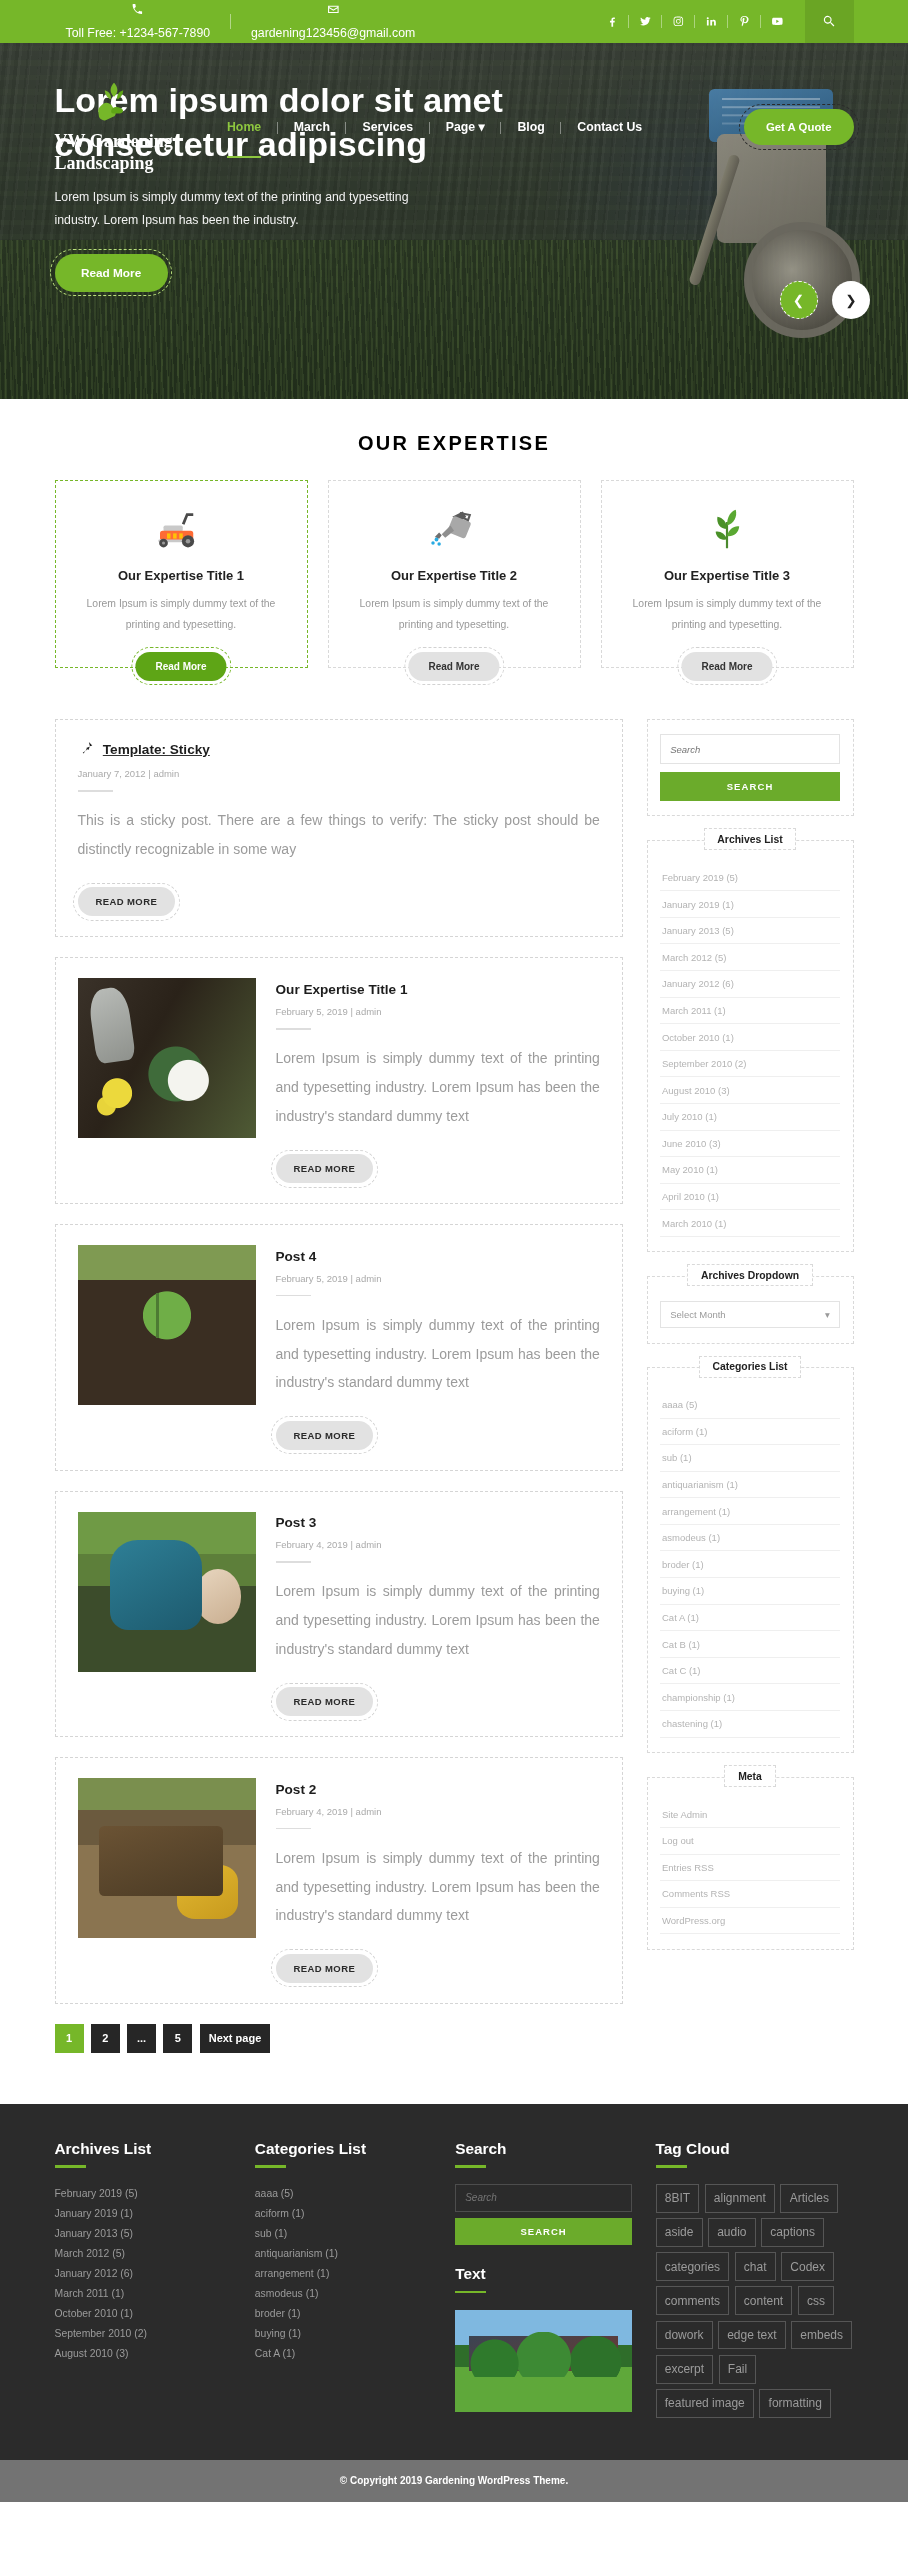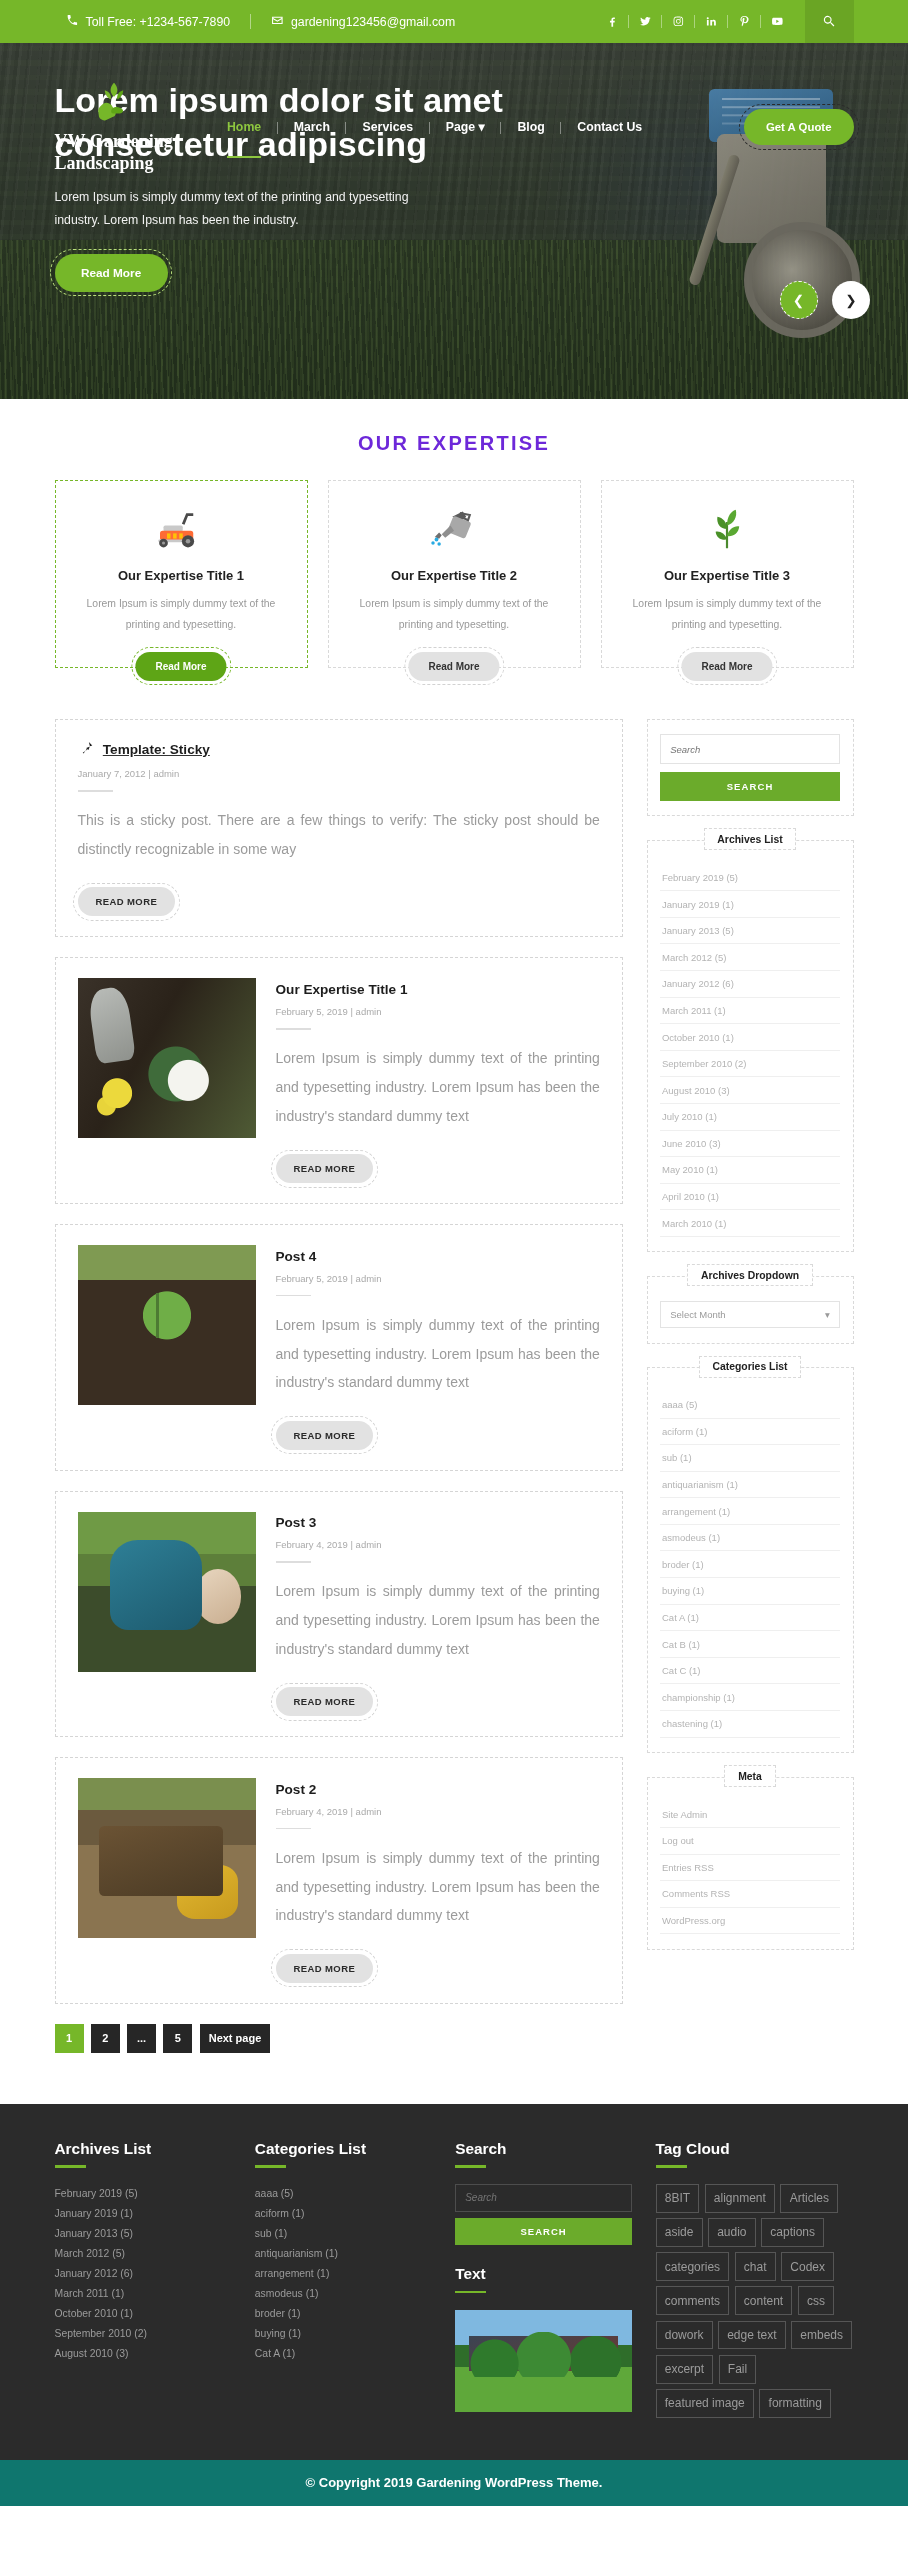--- a/index.html
+++ b/index.html
@@ -18,21 +18,21 @@
     align-items: center;
     position: relative;
   }
   .topbar-inner {
     width: 799px;
     margin: 0 auto;
     display: flex;
     align-items: center;
     height: 43px;
   }
-  .tb-item { display: flex; align-items: center; gap: 7.3px; color: #fff; font-size: 12.3px; }
+  .tb-item { display: flex; align-items: center; gap: 7.3px; color: #fff; font-size: 12.3px; flex-direction: column; }
   .tb-item.phone { margin-left: 11px; }
   .tb-sep { width: 0.9px; height: 14.5px; background: rgba(255,255,255,.45); margin: 0 20px; }
   .tb-item svg { width: 12.7px; height: 12.7px; fill: #fff; }
   .tb-social { margin-left: auto; display: flex; align-items: center; }
   .tb-social a {
     width: 33px; height: 43px; display: flex; align-items: center; justify-content: center;
     position: relative;
   }
   .tb-social a:not(:last-child)::after {
     content: ""; position: absolute; right: 0; top: 14.5px;
@@ -150,21 +150,21 @@
     padding: 11.8px 22px; border-radius: 25.4px; position: relative; cursor: pointer; white-space: nowrap;
   }
   .quote-btn::before {
     content:""; position:absolute; inset:-5.4px; border: 1.8px dashed #2a2a2a; border-radius: 29px;
   }
 
   
   .expertise { background: #fff; padding: 33px 0 25.4px; }
   .section-title {
     text-align: center; font-size: 20px; font-weight: 700; letter-spacing: 2.3px;
-    color: #6d28d9; margin-bottom: 25.4px;
+    color: #000000; margin-bottom: 25.4px;
   }
   .cards { width: 799px; margin: 0 auto; display: flex; gap: 20px; }
   .card {
     flex: 1; border: 1.8px dashed #d9d9d9; padding: 23.6px 20px 31px; text-align: center;
     position: relative; background: #fff;
   }
   .card.active { border-color: #76b729; }
   .card-icon { height: 49px; display: flex; align-items: center; justify-content: center; margin-bottom: 14.5px; }
   .card h3 { font-size: 13px; font-weight: 700; color: #222; margin-bottom: 11px; }
   .card p { font-size: 10.4px; line-height: 2.0; color: #999; }
@@ -297,21 +297,21 @@
     background:
       radial-gradient(circle at 20% 70%, #2f7a2c 0 23.6px, transparent 24.5px),
       radial-gradient(circle at 50% 60%, #3d8a34 0 27px, transparent 28px),
       radial-gradient(circle at 82% 66%, #2d722a 0 25.4px, transparent 26px);
   }
   .tags { display: flex; flex-wrap: wrap; gap: 5.4px; }
   .tag {
     border: 0.9px solid #565656; color: #9b9b9b; font-size: 12px; padding: 6.4px 8.2px; cursor: pointer;
   }
   .copyright {
-    background: #0f766e; color: #fff; text-align: center; font-size: 13px; font-weight: 700;
+    background: #737373; color: #fff; text-align: center; font-size: 10px; font-weight: 700;
     padding: 15.4px 0;
   }
 </style>
 </head>
 <body>
 
 <div class="topbar">
   <div class="topbar-inner">
     <div class="tb-item phone">
       <span>

